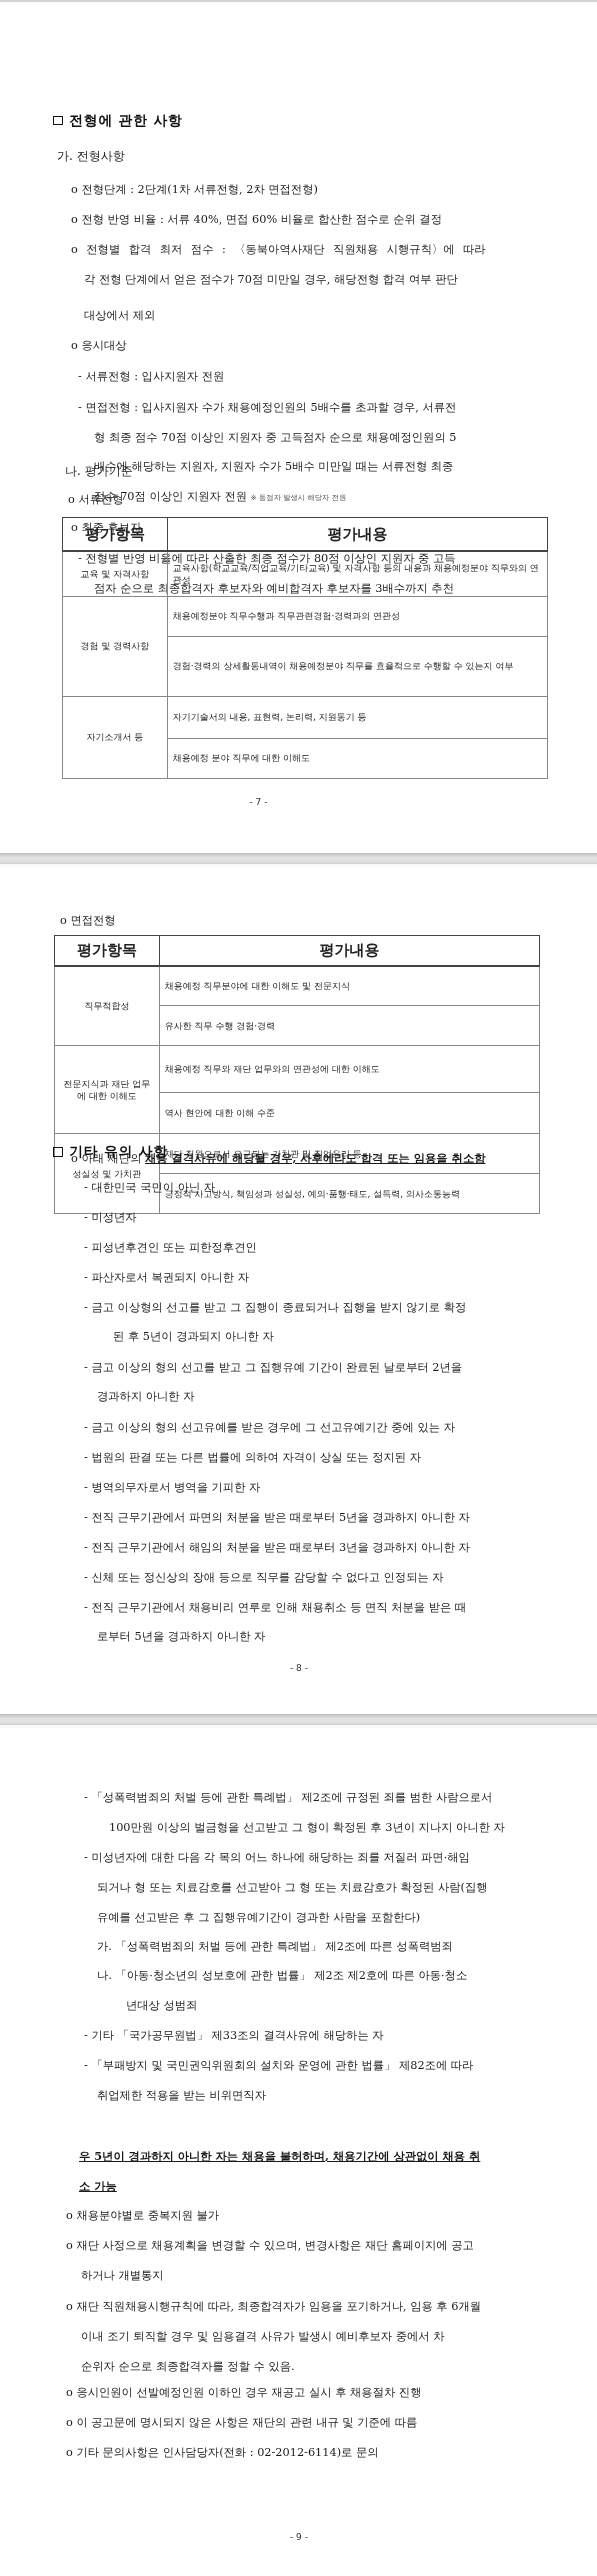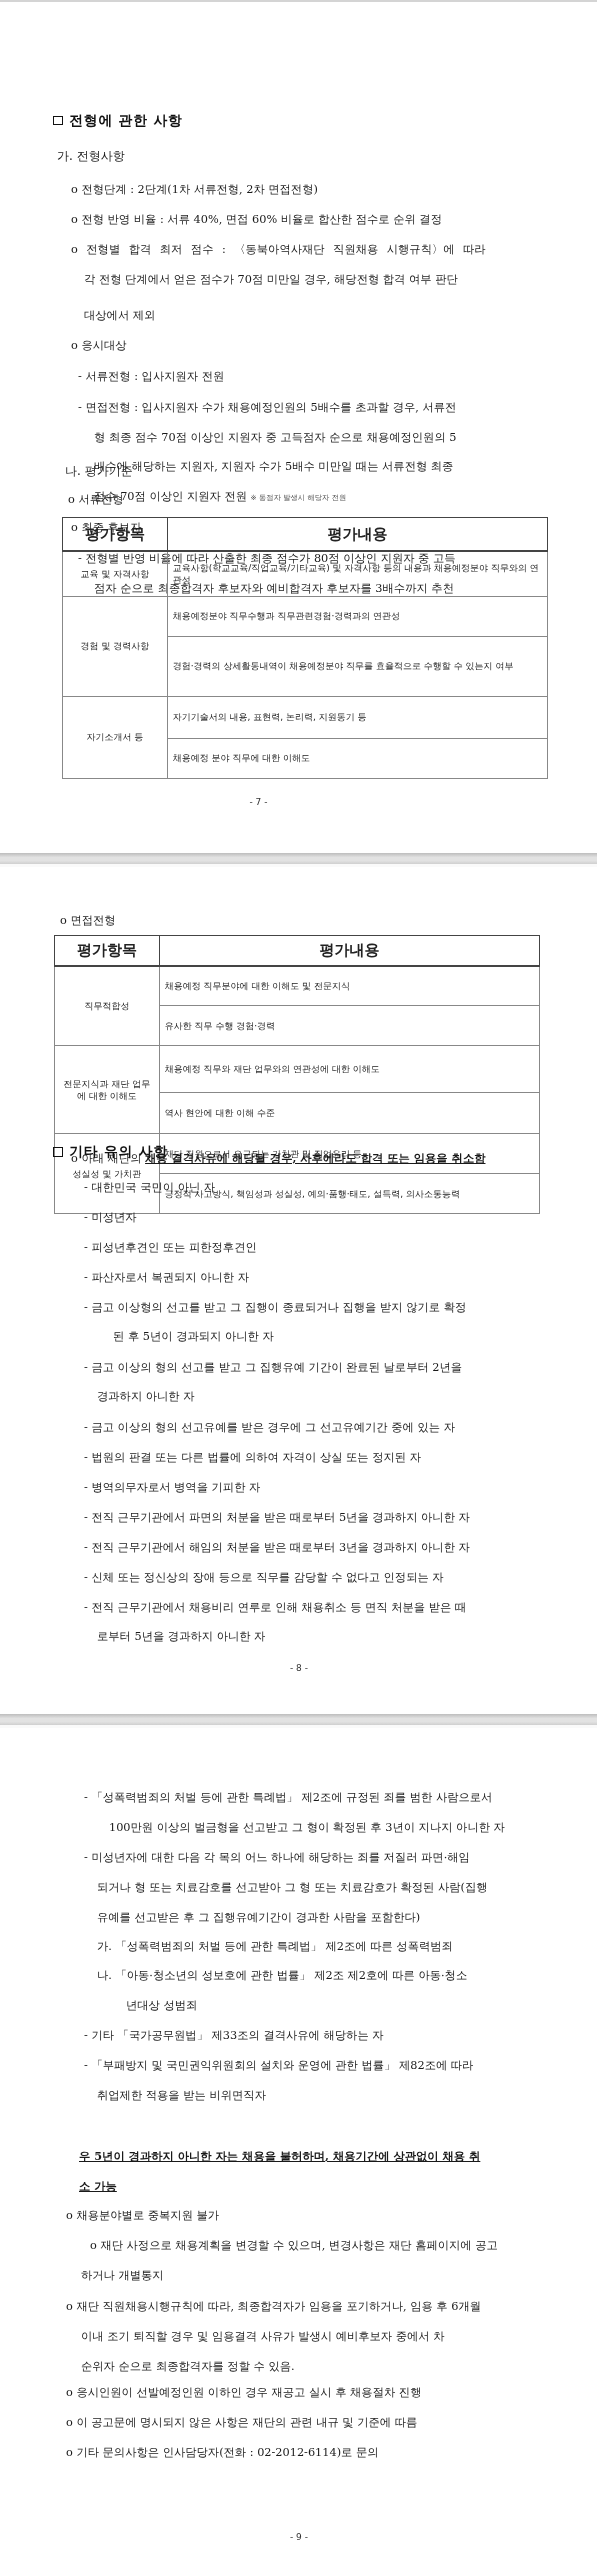--- a/index.html
+++ b/index.html
@@ -148,21 +148,21 @@
   <div class="line" style="left:97px;top:241px;">나. 「아동·청소년의 성보호에 관한 법률」 제2조 제2호에 따른 아동·청소</div>
   <div class="line" style="left:126px;top:271px;">년대상 성범죄</div>
   <div class="line" style="left:84px;top:301px;">- 기타 「국가공무원법」 제33조의 결격사유에 해당하는 자</div>
   <div class="line" style="left:84px;top:331px;">- 「부패방지 및 국민권익위원회의 설치와 운영에 관한 법률」 제82조에 따라</div>
   <div class="line" style="left:97px;top:361px;">취업제한 적용을 받는 비위면직자</div>
 
   <div class="line" style="left:79px;top:421px;"><span class="u">우 5년이 경과하지 아니한 자는 채용을 불허하며, 채용기간에 상관없이 채용 취</span></div>
   <div class="line" style="left:79px;top:451px;"><span class="u">소 가능</span></div>
 
   <div class="line" style="left:66px;top:481px;">o 채용분야별로 중복지원 불가</div>
-  <div class="line" style="left:66px;top:511px;margin-left:24px;">o 재단 사정으로 채용계획을 변경할 수 있으며, 변경사항은 재단 홈페이지에 공고</div>
+  <div class="line" style="left:66px;top:511px;">o 재단 사정으로 채용계획을 변경할 수 있으며, 변경사항은 재단 홈페이지에 공고</div>
   <div class="line" style="left:81px;top:541px;">하거나 개별통지</div>
   <div class="line" style="left:66px;top:572px;">o 재단 직원채용시행규칙에 따라, 최종합격자가 임용을 포기하거나, 임용 후 6개월</div>
   <div class="line" style="left:81px;top:602px;">이내 조기 퇴직할 경우 및 임용결격 사유가 발생시 예비후보자 중에서 차</div>
   <div class="line" style="left:81px;top:632px;">순위자 순으로 최종합격자를 정할 수 있음.</div>
   <div class="line" style="left:66px;top:658px;">o 응시인원이 선발예정인원 이하인 경우 재공고 실시 후 채용절차 진행</div>
   <div class="line" style="left:66px;top:688px;">o 이 공고문에 명시되지 않은 사항은 재단의 관련 내규 및 기준에 따름</div>
   <div class="line" style="left:66px;top:718px;">o 기타 문의사항은 인사담당자(전화 : 02-2012-6114)로 문의</div>
 
   <div class="pnum" style="top:804px;">- 9 -</div>
 </div>

